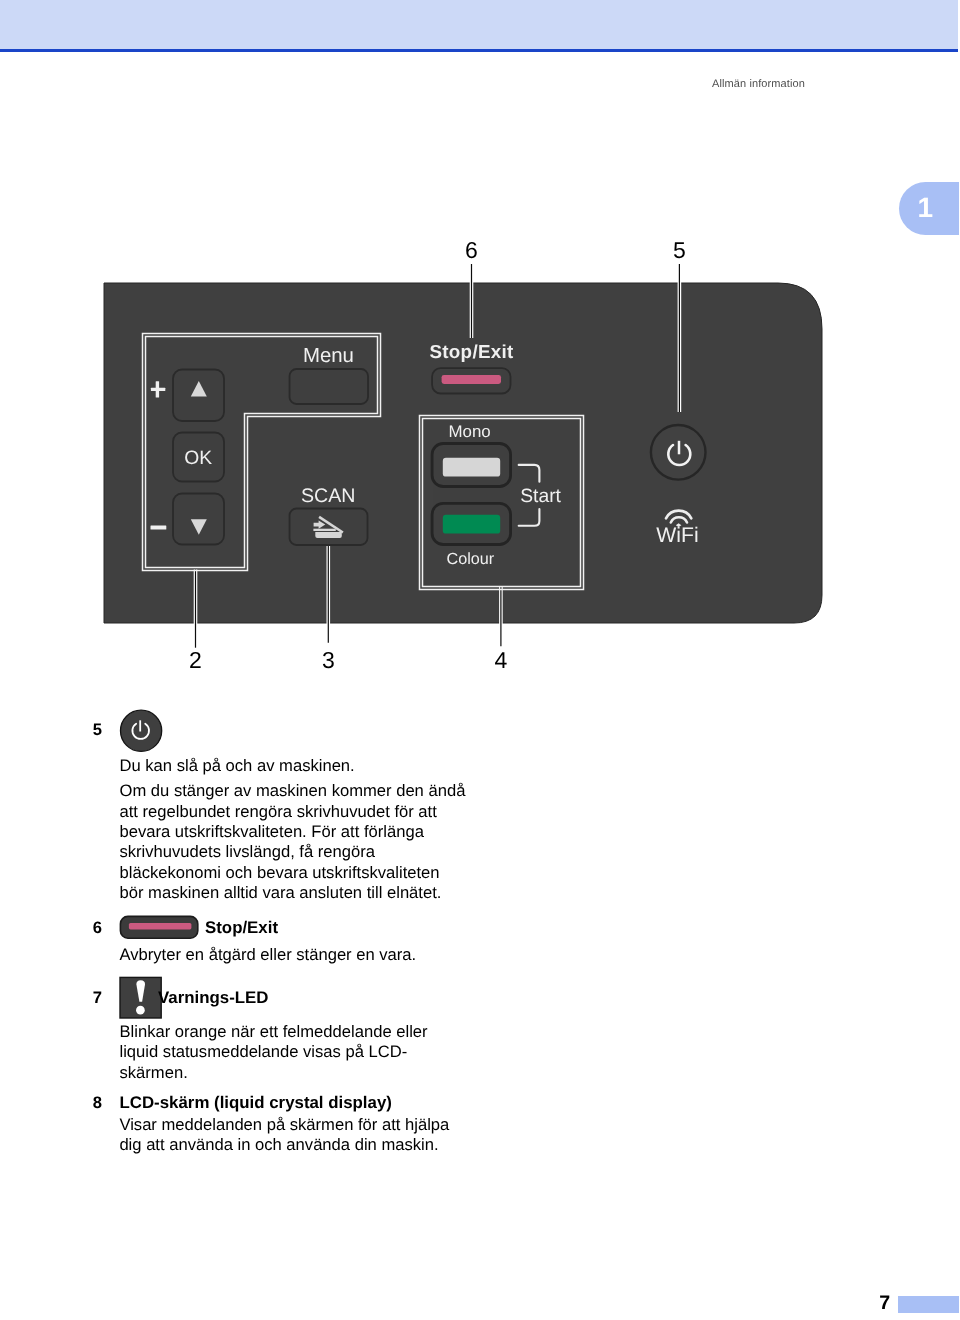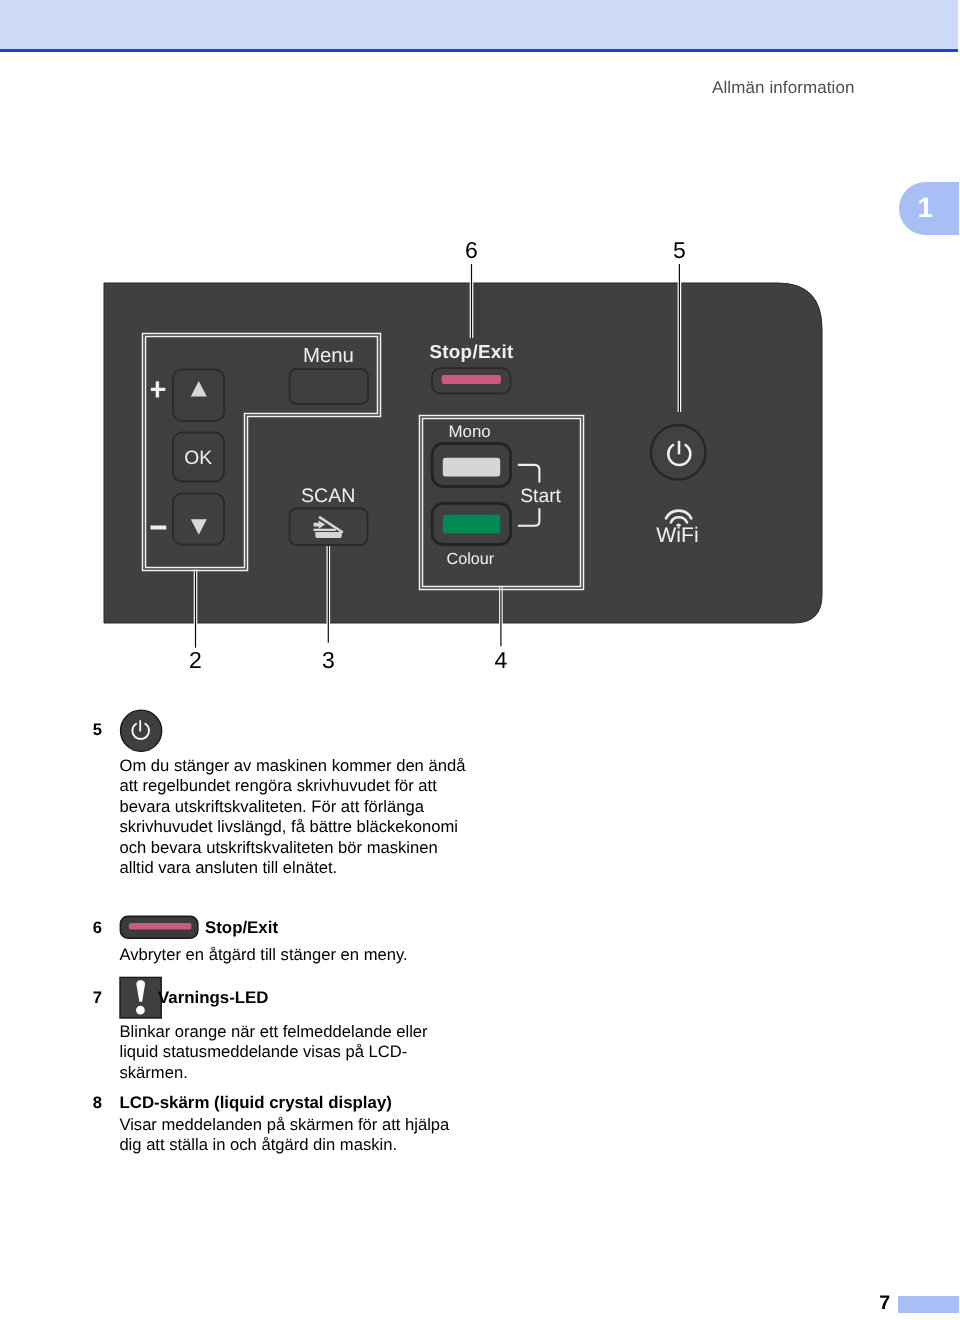--- a/index.html
+++ b/index.html
@@ -5,21 +5,21 @@
   html,body{margin:0;padding:0;}
   *{-webkit-font-smoothing:antialiased;}
   svg text{paint-order:stroke;}
   body{width:960px;height:1320px;background:#fff;font-family:"Liberation Sans",sans-serif;
        -webkit-font-smoothing:antialiased;text-rendering:geometricPrecision;overflow:hidden;position:relative;}
   .page{position:absolute;inset:0;}
 
   
   .hdr-band{position:absolute;left:0;top:0;width:957.5px;height:48.5px;background:#ccd9f7;}
   .hdr-rule{position:absolute;left:0;top:49px;width:957.5px;height:2.6px;background:#1a45c8;}
-  .hdr-title{position:absolute;left:712px;top:78px;font-size:17px;color:#4f4f4f;
+  .hdr-title{position:absolute;left:712px;top:78px;font-size:11px;color:#4f4f4f;
              letter-spacing:.1px;white-space:nowrap;}
   .chapter-tab{position:absolute;left:899px;top:182px;width:59.5px;height:53px;
                background:#a8bff5;border-radius:26.5px 0 0 26.5px;}
   .chapter-tab span{position:absolute;left:18.5px;top:13px;font-size:28px;font-weight:bold;color:#fff;line-height:26px;}
 
   
   .fig{position:absolute;left:0;top:0;width:960px;height:700px;}
 
   
   .body{position:absolute;left:0;top:0;width:960px;height:1320px;}
@@ -49,54 +49,55 @@
   <div class="body">
 
     <div class="item">
       <div class="item-num" style="left:82px;top:720px;">5</div>
       <svg style="position:absolute;left:119px;top:708px;" width="45" height="45" viewBox="0 0 45 45" xmlns="http://www.w3.org/2000/svg">
         <circle cx="22.1" cy="22.8" r="20.6" fill="#3f3f3f" stroke="#141414" stroke-width="1.3"></circle>
         <path d="M21.2,12.3 V23.5" fill="none" stroke="#ffffff" stroke-width="1.8"></path>
         <path d="M17.18,15.64 A8.3,8.3 0 1 0 26.22,15.64" fill="none" stroke="#ffffff" stroke-width="1.8" stroke-linecap="round"></path>
       </svg>
       <div class="item-text" style="left:119.5px;top:756px;width:346px;">
-        <p>Om du stänger av maskinen kommer den ändå att regelbundet rengöra skrivhuvudet för att bevara utskriftskvaliteten. För att förlänga skrivhuvudet livslängd, få bättre bläckekonomi och bevara utskriftskvaliteten bör maskinen alltid vara ansluten till elnätet.</p>
+        <p>Du kan slå på och av maskinen.</p>
+        <p>Om du stänger av maskinen kommer den ändå att regelbundet rengöra skrivhuvudet för att bevara utskriftskvaliteten. För att förlänga skrivhuvudets livslängd, få rengöra bläckekonomi och bevara utskriftskvaliteten bör maskinen alltid vara ansluten till elnätet.</p>
       </div>
     </div>
 
     <div class="item">
       <div class="item-num" style="left:82px;top:918px;">6</div>
       <svg style="position:absolute;left:118px;top:914px;" width="84" height="28" viewBox="0 0 84 28" xmlns="http://www.w3.org/2000/svg">
         <rect x="2.4" y="2.4" width="77.4" height="21.8" rx="7.5" fill="#3b3b3b" stroke="#1c1c1c" stroke-width="1.6"></rect>
         <rect x="10.9" y="8.9" width="62.5" height="6.5" rx="1.6" fill="#cb5a80"></rect>
       </svg>
       <div class="item-title" style="left:205px;top:918px;">Stop/Exit</div>
       <div class="item-text" style="left:119.5px;top:944.5px;width:346px;">
-        <p>Avbryter en åtgärd till stänger en meny.</p>
+        <p>Avbryter en åtgärd eller stänger en vara.</p>
       </div>
     </div>
 
     <div class="item">
       <div class="item-num" style="left:82px;top:988px;">7</div>
       <svg style="position:absolute;left:119px;top:976px;" width="44" height="44" viewBox="0 0 44 44" xmlns="http://www.w3.org/2000/svg">
         <rect x="1" y="1.4" width="41.2" height="40.6" fill="#3f3f3f" stroke="#171717" stroke-width="1.4"></rect>
         <path d="M21.7,4.3 C24.6,4.3 26.3,5.9 26.0,8.6 L23.1,25.8 H20.4 L17.4,8.6 C17.1,5.9 18.8,4.3 21.7,4.3 Z" fill="#ffffff"></path>
         <circle cx="21.4" cy="34.2" r="4.35" fill="#ffffff"></circle>
       </svg>
       <div class="item-title" style="left:158px;top:988px;">Varnings-LED</div>
       <div class="item-text" style="left:119.5px;top:1022px;width:346px;">
         <p>Blinkar orange när ett felmeddelande eller liquid statusmeddelande visas på LCD-skärmen.</p>
       </div>
     </div>
 
     <div class="item">
       <div class="item-num" style="left:82px;top:1092.5px;">8</div>
       <div class="item-title" style="left:119.5px;top:1092.5px;text-align:center;">LCD-skärm (liquid crystal display)</div>
       <div class="item-text" style="left:119.4px;top:1115px;width:346px;">
-        <p>Visar meddelanden på skärmen för att hjälpa dig att ställa in och åtgärd din maskin.</p>
+        <p>Visar meddelanden på skärmen för att hjälpa dig att använda in och använda din maskin.</p>
       </div>
     </div>
 
   </div>
 
   <svg class="fig" width="960" height="700" viewBox="0 0 960 700" xmlns="http://www.w3.org/2000/svg">
 
     <path d="M104,283 H778 Q822,283 822,329 V595 Q822,623 794,623 H104 Z" fill="#404040" stroke="#262626" stroke-width="1"></path>
 
     <g stroke-width="1.2">

